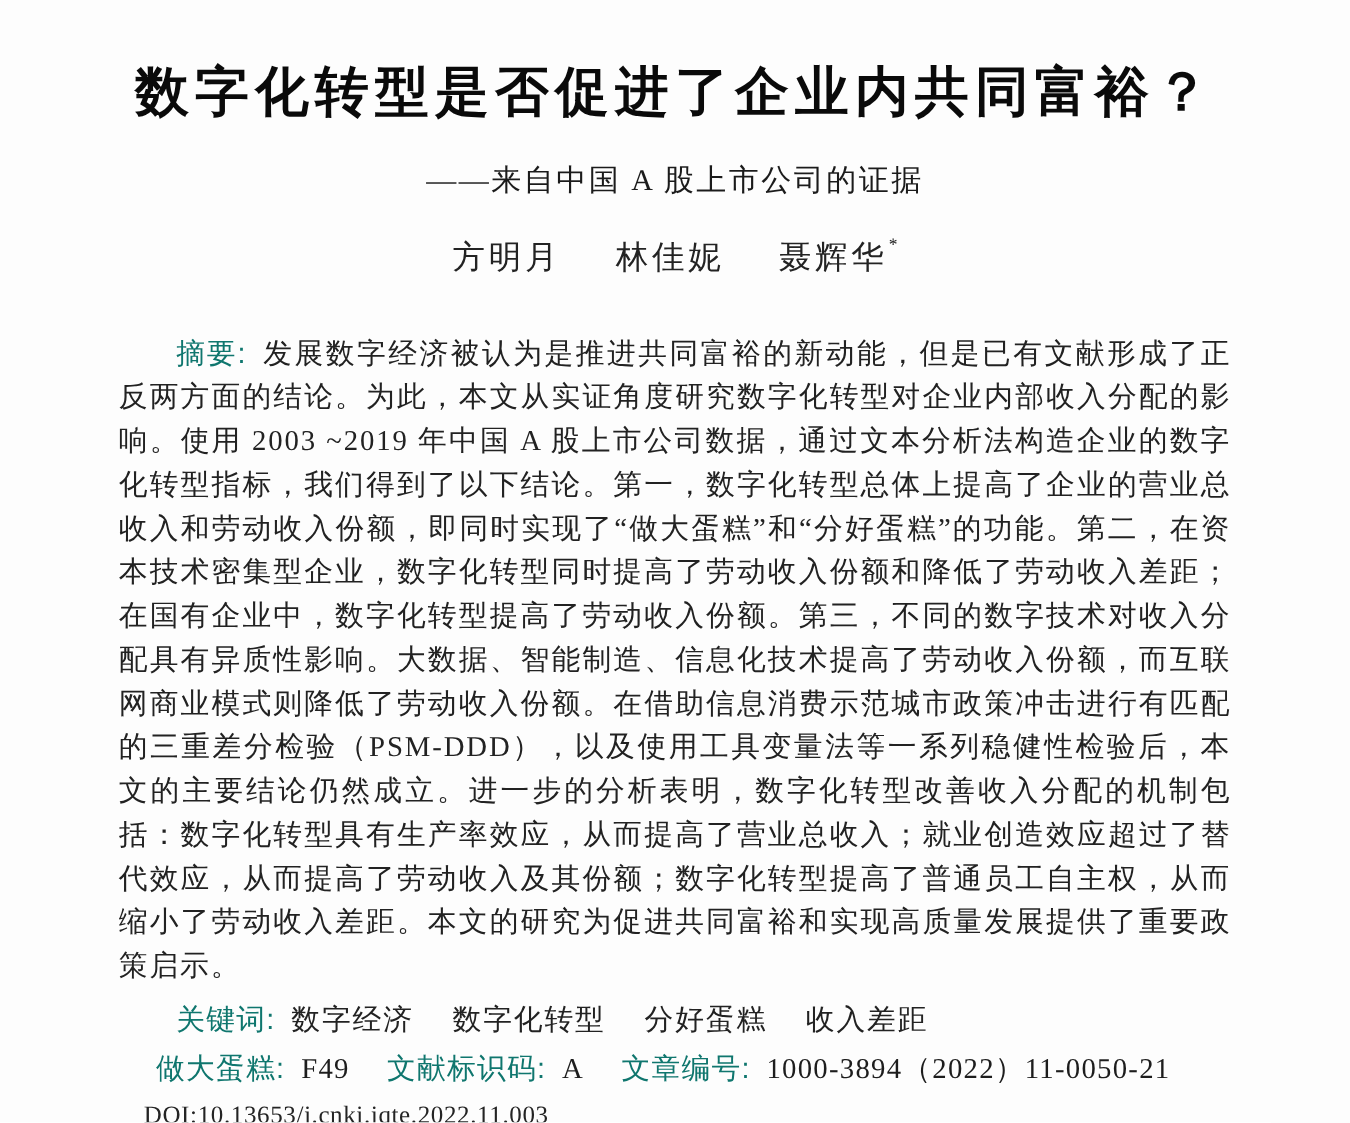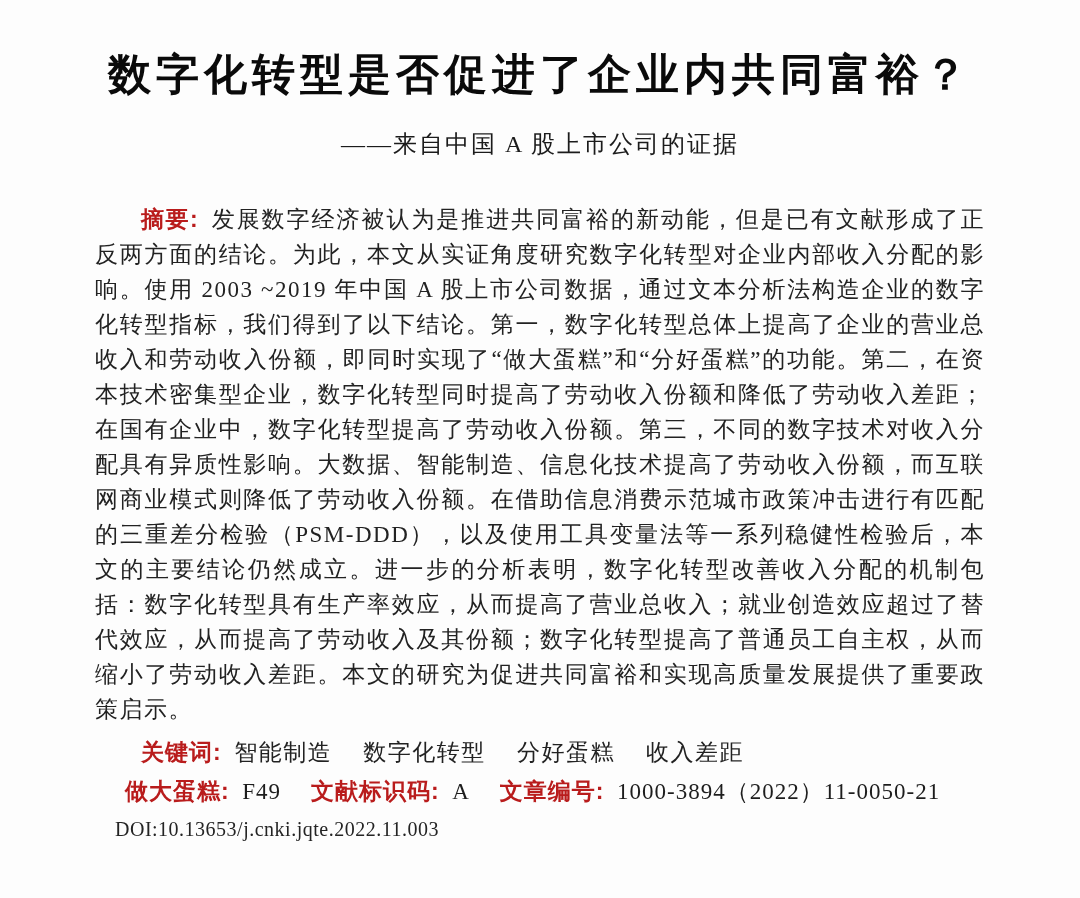--- a/index.html
+++ b/index.html
@@ -59,22 +59,22 @@
     font-size: 23px;
     line-height: 35px;
     letter-spacing: 1.5px;
     text-align: justify;
     text-align-last: left;
     text-indent: 2em;
     color: #222222;
   }
   .label-bold {
     font-family: "Liberation Sans", "DejaVu Sans", sans-serif;
-    font-weight: 700;
-    color: #b91c1c;
+    font-weight: 400;
+    color: #0f766e;
     margin-right: 0.55em;
     letter-spacing: 1px;
   }
   
   .keywords {
     margin: 7px 0 0 0;
     font-size: 23px;
     line-height: 36px;
     letter-spacing: 1.5px;
     text-indent: 2em;
@@ -112,27 +112,32 @@
 </style>
 </head>
 <body>
 
 <div class="page">
 
   <h1 class="title">数字化转型是否促进了企业内共同富裕？</h1>
 
   <h2 class="subtitle">——来自中国 A 股上市公司的证据</h2>
 
+  <div class="authors">
+    <span class="author">方明月</span>
+    <span class="author">林佳妮</span>
+    <span class="author"><span>聂辉华</span><sup>*</sup></span>
+  </div>
 
   <p class="abstract">
     <span class="label-bold">摘要:</span><span>发展数字经济被认为是推进共同富裕的新动能，但是已有文献形成了正反两方面的结论。为此，本文从实证角度研究数字化转型对企业内部收入分配的影响。使用 2003 ~2019 年中国 A 股上市公司数据，通过文本分析法构造企业的数字化转型指标，我们得到了以下结论。第一，数字化转型总体上提高了企业的营业总收入和劳动收入份额，即同时实现了“做大蛋糕”和“分好蛋糕”的功能。第二，在资本技术密集型企业，数字化转型同时提高了劳动收入份额和降低了劳动收入差距；在国有企业中，数字化转型提高了劳动收入份额。第三，不同的数字技术对收入分配具有异质性影响。大数据、智能制造、信息化技术提高了劳动收入份额，而互联网商业模式则降低了劳动收入份额。在借助信息消费示范城市政策冲击进行有匹配的三重差分检验（PSM-DDD），以及使用工具变量法等一系列稳健性检验后，本文的主要结论仍然成立。进一步的分析表明，数字化转型改善收入分配的机制包括：数字化转型具有生产率效应，从而提高了营业总收入；就业创造效应超过了替代效应，从而提高了劳动收入及其份额；数字化转型提高了普通员工自主权，从而缩小了劳动收入差距。本文的研究为促进共同富裕和实现高质量发展提供了重要政策启示。</span>
   </p>
 
   <p class="keywords">
-    <span class="label-bold">关键词:</span><span class="kw">智能制造</span><span class="kw">数字化转型</span><span class="kw">分好蛋糕</span><span class="kw">收入差距</span>
+    <span class="label-bold">关键词:</span><span class="kw">数字经济</span><span class="kw">数字化转型</span><span class="kw">分好蛋糕</span><span class="kw">收入差距</span>
   </p>
 
   <p class="classification">
     <span class="label-bold">做大蛋糕:</span><span class="val">F49</span><span class="label-bold">文献标识码:</span><span class="val">A</span><span class="label-bold">文章编号:</span><span class="val">1000-3894（2022）11-0050-21</span>
   </p>
 
   <p class="doi">
     <span>DOI:</span><span>10.13653/j.cnki.jqte.2022.11.003</span>
   </p>
 

